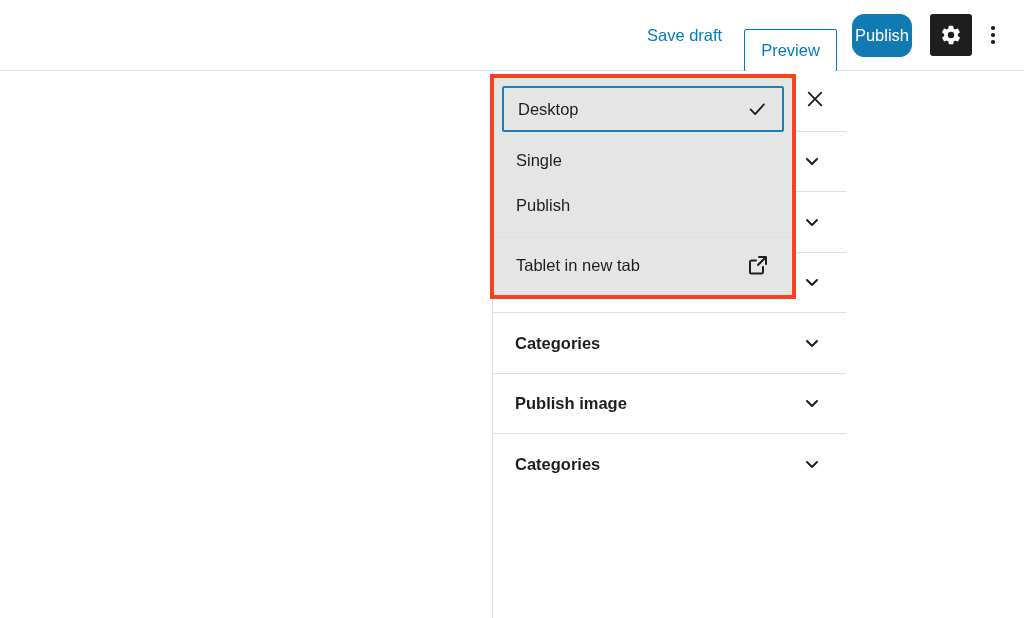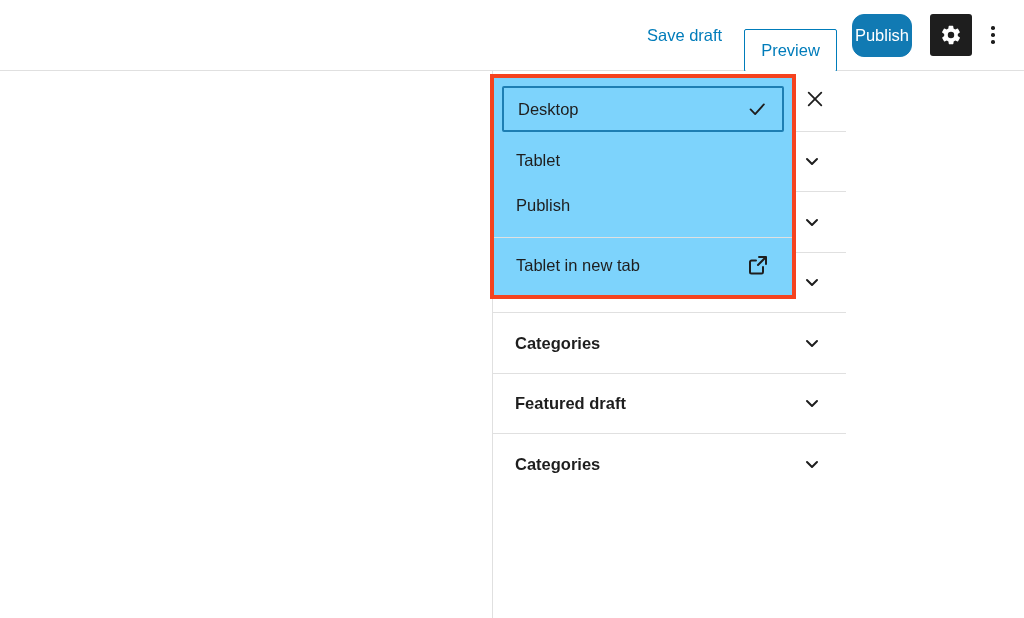--- a/index.html
+++ b/index.html
@@ -222,21 +222,21 @@
     border: 4px solid #f5431f;
     background: #ffffff;
     z-index: 40;
   }
 
   .dropdown {
     position: absolute;
     left: 0; top: 0;
     width: 298px;
     height: 217px;
-    background: #7dd3fc;
+    background: #e5e5e5;
     overflow: hidden;
   }
 
   .dd-item {
     position: relative;
     display: flex;
     align-items: center;
     justify-content: space-between;
     height: 45px;
     padding: 0 20px 0 22px;
@@ -371,21 +371,21 @@
       <span class="sb-label">Categories</span>
       <span class="chev">
         <svg width="20" height="20" viewBox="0 0 20 20" aria-hidden="true">
             <path d="M5 8 L10 13 L15 8" stroke="#1e1e1e" stroke-width="2" fill="none" stroke-linecap="round" stroke-linejoin="round"></path>
           </svg>
       </span>
     </div>
 
 
     <div class="sb-row">
-      <span class="sb-label">Featured draft</span>
+      <span class="sb-label">Publish image</span>
       <span class="chev">
         <svg width="20" height="20" viewBox="0 0 20 20" aria-hidden="true">
             <path d="M5 8 L10 13 L15 8" stroke="#1e1e1e" stroke-width="2" fill="none" stroke-linecap="round" stroke-linejoin="round"></path>
           </svg>
       </span>
     </div>
 
 
     <div class="sb-row">
       <span class="sb-label">Categories</span>
@@ -406,21 +406,21 @@
         <span class="check-ic">
           <svg width="22" height="22" viewBox="0 0 24 24" aria-hidden="true">
             <path d="M5 12.5 L10 17.5 L19.5 7" stroke="#1e1e1e" stroke-width="2" fill="none" stroke-linecap="round" stroke-linejoin="round"></path>
           </svg>
         </span>
       </button>
 
       <div class="dd-spacer-a"></div>
 
       <button class="dd-item">
-        <span class="dd-item-label">Tablet</span>
+        <span class="dd-item-label">Single</span>
       </button>
 
       <button class="dd-item">
         <span class="dd-item-label">Publish</span>
       </button>
 
       <div class="dd-divider"></div>
 
       <button class="dd-newtab">
         <span class="dd-item-label">Tablet in new tab</span>

